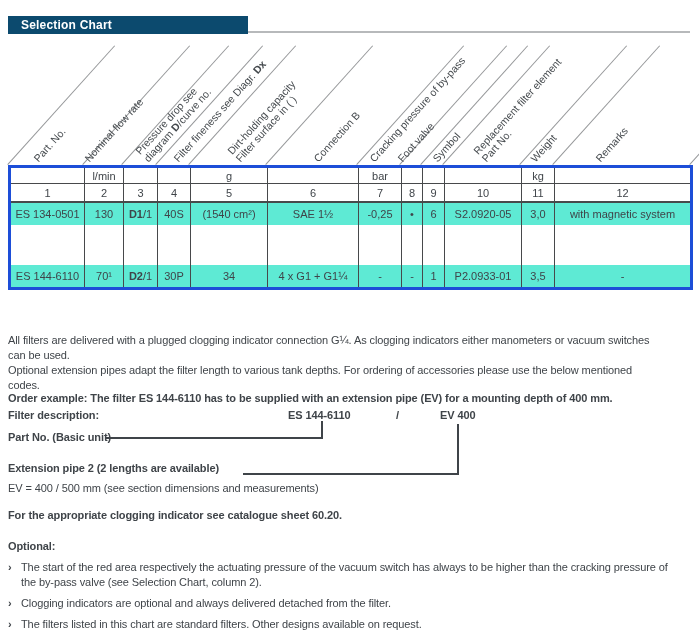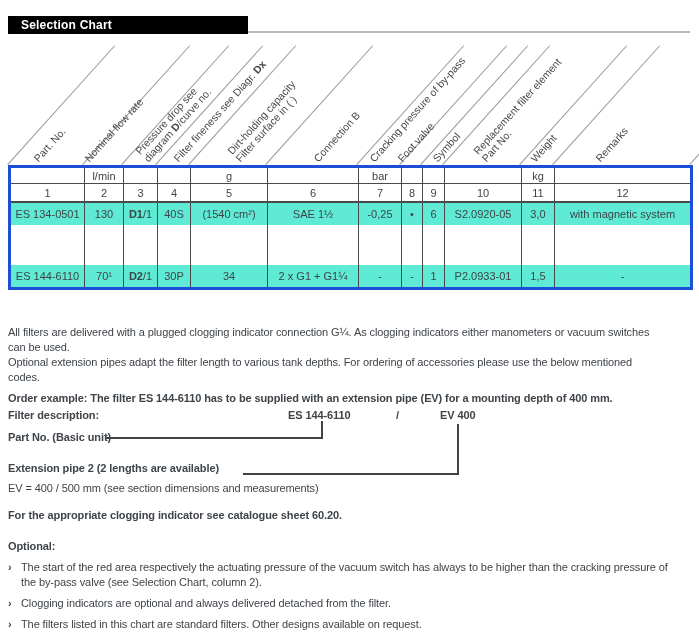--- a/index.html
+++ b/index.html
@@ -6,21 +6,21 @@
   body {
     width:699px; height:643px; background:#ffffff; position:relative;
     font-family:"Liberation Sans", sans-serif; color:#3f4449;
     overflow:hidden;
   }
   .b { font-weight:bold; }
 
   
   .title-bar {
     position:absolute; left:8px; top:16px; width:240px; height:18px;
-    background:#000000; color:#ffffff; font-size:12px; font-weight:bold;
+    background:#0c4a6e; color:#ffffff; font-size:12px; font-weight:bold;
     line-height:18px; padding-left:13px; box-sizing:border-box;
     letter-spacing:0.2px;
   }
   .title-rule { position:absolute; left:248px; top:31px; width:442px; height:2px; background:#b7b9bb; }
 
   
   .diag { position:absolute; left:0; top:0; width:699px; height:165px; }
   .dline {
     position:absolute; bottom:0; width:160px; height:1px; background:#96989a;
     transform-origin:left bottom; transform:rotate(-48deg);
@@ -187,32 +187,32 @@
         <td></td>
         <td></td>
         <td></td>
   </tr>
   <tr class="data">
     <td>ES 144-6110</td>
     <td>70¹</td>
     <td><span class="b">D2</span><span>/1</span></td>
     <td>30P</td>
     <td>34</td>
-    <td>2 x G1 + G1¼</td>
+    <td>4 x G1 + G1¼</td>
     <td>-</td>
     <td>-</td>
     <td>1</td>
     <td>P2.0933-01</td>
-    <td>1,5</td>
+    <td>3,5</td>
     <td>-</td>
   </tr>
 </tbody>
   </table>
 
-<div class="txt" style="top:325px; width:657px">
+<div class="txt" style="top:333px; width:657px">
   <div>All filters are delivered with a plugged clogging indicator connection G¼. As clogging indicators either manometers or vacuum switches can be used.</div>
   <div>Optional extension pipes adapt the filter length to various tank depths. For ordering of accessories please use the below mentioned codes.</div>
 </div>
 
 <div class="txt b" style="top:391px; width:680px">Order example: The filter ES 144-6110 has to be supplied with an extension pipe (EV) for a mounting depth of 400 mm.</div>
 <div class="txt b" style="top:408px">Filter description:</div>
 <div class="txt b" style="left:288px; top:408px">ES 144-6110</div>
 <div class="txt b" style="left:396px; top:408px">/</div>
 <div class="txt b" style="left:440px; top:408px">EV 400</div>
 <div class="txt b" style="top:430px">Part No. (Basic unit)</div>

